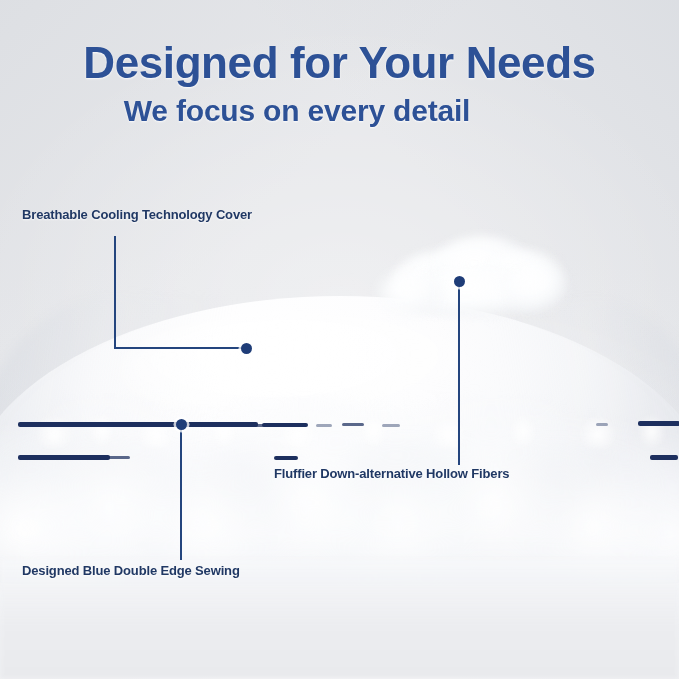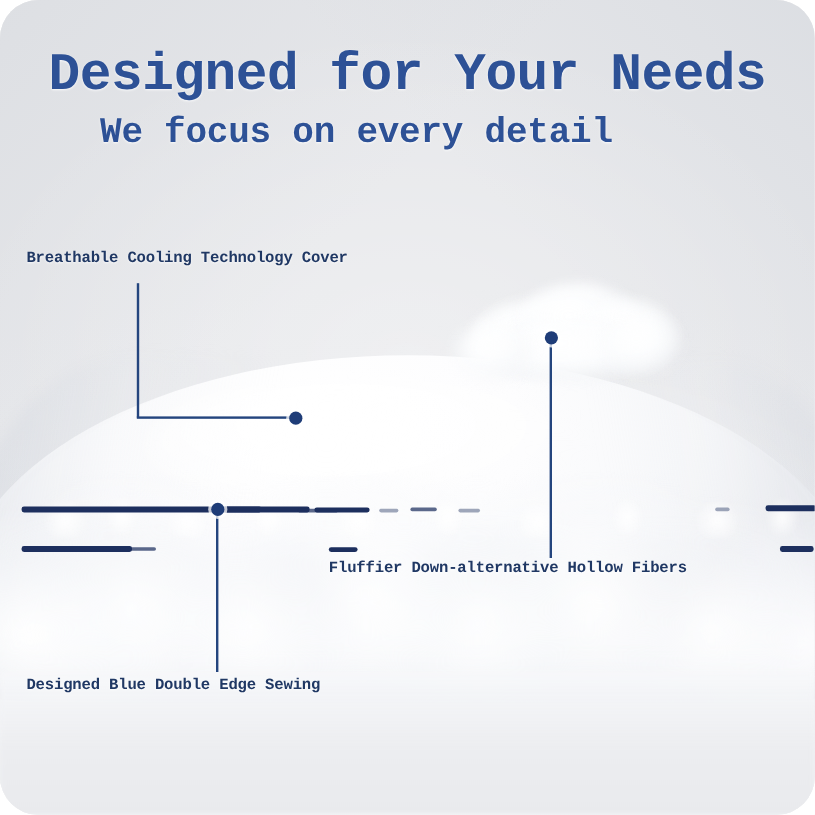--- a/index.html
+++ b/index.html
@@ -6,23 +6,22 @@
   html, body {
     margin: 0;
     padding: 0;
     background: #ffffff;
   }
   #stage {
     position: relative;
     width: 679px;
     height: 679px;
     overflow: hidden;
-    font-family: Liberation Mono, monospace;
+    font-family: Liberation Sans, sans-serif;
     background: #e9eaec;
-    border-radius: 32px;
   }
 
   
   .bg-base {
     position: absolute;
     inset: 0;
     background:
       radial-gradient(ellipse 120% 70% at 50% 105%, #fdfdfe 0%, #f3f4f6 38%, #e8e9ec 70%, #e6e7ea 100%),
       linear-gradient(180deg, #eceded 0%, #e8e9eb 45%, #e9eaec 100%);
   }

